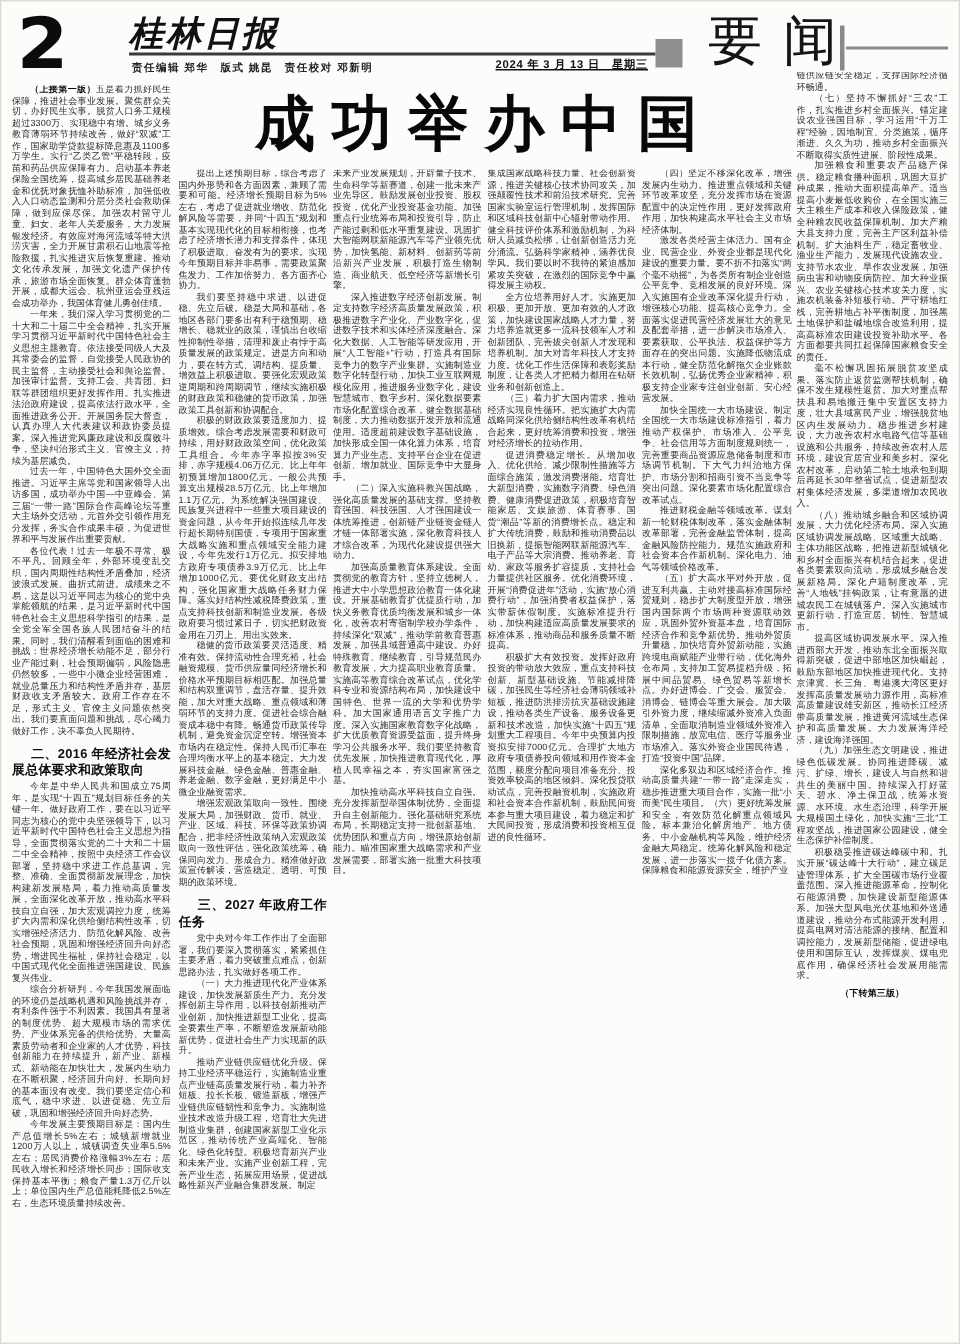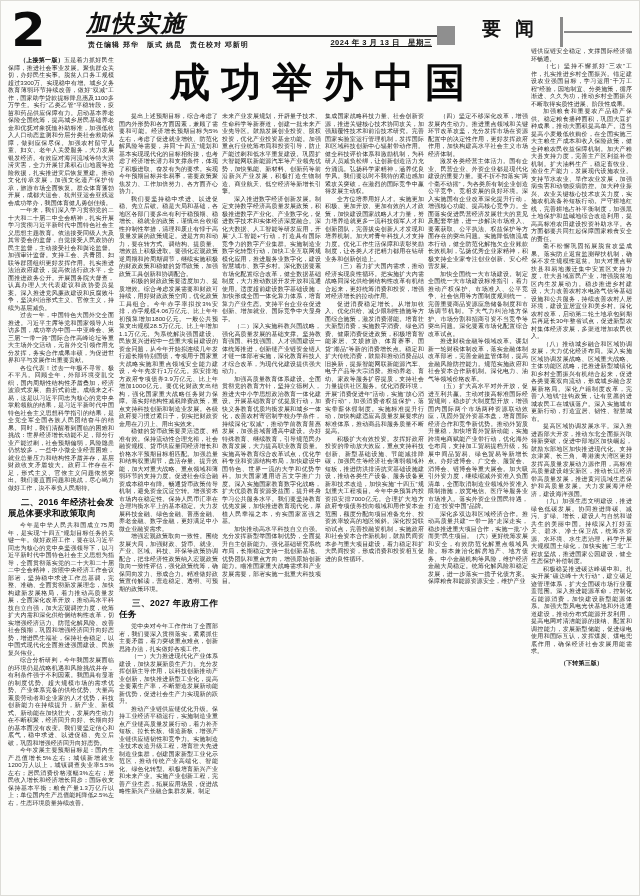--- a/index.html
+++ b/index.html
@@ -8,21 +8,21 @@
   
   .pageno{position:absolute;left:12px;top:8px;font-size:47px;line-height:44px;font-weight:900;
           color:#0c0c0c;font-family:"DejaVu Sans",sans-serif;transform:scaleX(1.05);}
   .masthead{position:absolute;left:86px;top:10px;font-size:23px;line-height:26px;font-weight:bold;
             font-style:italic;color:#111;font-family:"DejaVu Serif",serif;letter-spacing:2px;}
   .mast-rule{position:absolute;left:86px;top:35px;width:351px;height:2px;background:#3a3a3a;}
   .staff{position:absolute;left:88px;top:40px;font-size:7px;font-weight:bold;color:#222;letter-spacing:1px;}
   .dateline{position:absolute;left:296px;top:38px;width:136px;text-align:right;font-size:7.5px;
             font-weight:bold;color:#111;letter-spacing:0.5px;text-decoration:underline;}
   .hdr-square{position:absolute;left:437px;top:26px;width:18px;height:19px;background:#8f8f8f;}
-  .section-title{position:absolute;left:482px;top:12px;font-size:19px;line-height:32px;font-weight:bold;
+  .section-title{position:absolute;left:472px;top:12px;font-size:36px;line-height:32px;font-weight:normal;
                  color:#151515;font-family:"DejaVu Serif",serif;letter-spacing:14px;white-space:nowrap;}
   .sec-vbar{position:absolute;left:560px;top:17px;width:3px;height:30px;background:#8a8a8a;}
   .sec-rule{position:absolute;left:564px;top:31px;width:68px;height:2px;background:#8a8a8a;}
   
   .headline{position:absolute;left:119px;top:56px;width:408px;height:52px;margin:0;
             display:flex;align-items:center;justify-content:center;
             font-size:40px;font-weight:900;letter-spacing:11px;color:#080808;
             font-family:"DejaVu Sans",sans-serif;white-space:nowrap;}
   
   .col{position:absolute;overflow:hidden;text-align:justify;color:#2b2b2b;
@@ -40,21 +40,21 @@
   #c3{left:325px;top:113px;width:99px; height:777px;}
   #c4{left:428px;top:113px;width:100px;height:777px;}
   #c5{left:531px;top:48px; width:101px;height:842px;}
 </style>
 </head>
 <body>
 
 <div class="page">
 
   <div class="pageno">2</div>
-  <div class="masthead">加快实施</div>
+  <div class="masthead">桂林日报</div>
   <div class="mast-rule"></div>
   <div class="staff">责任编辑 郑华　版式 姚昆　责任校对 邓新明</div>
   <div class="dateline">2024 年 3 月 13 日　星期三</div>
   <div class="hdr-square"></div>
   <div class="section-title">要闻</div>
   <div class="sec-vbar"></div>
   <div class="sec-rule"></div>
 
   <h1 class="headline">成功举办中国</h1>
 

